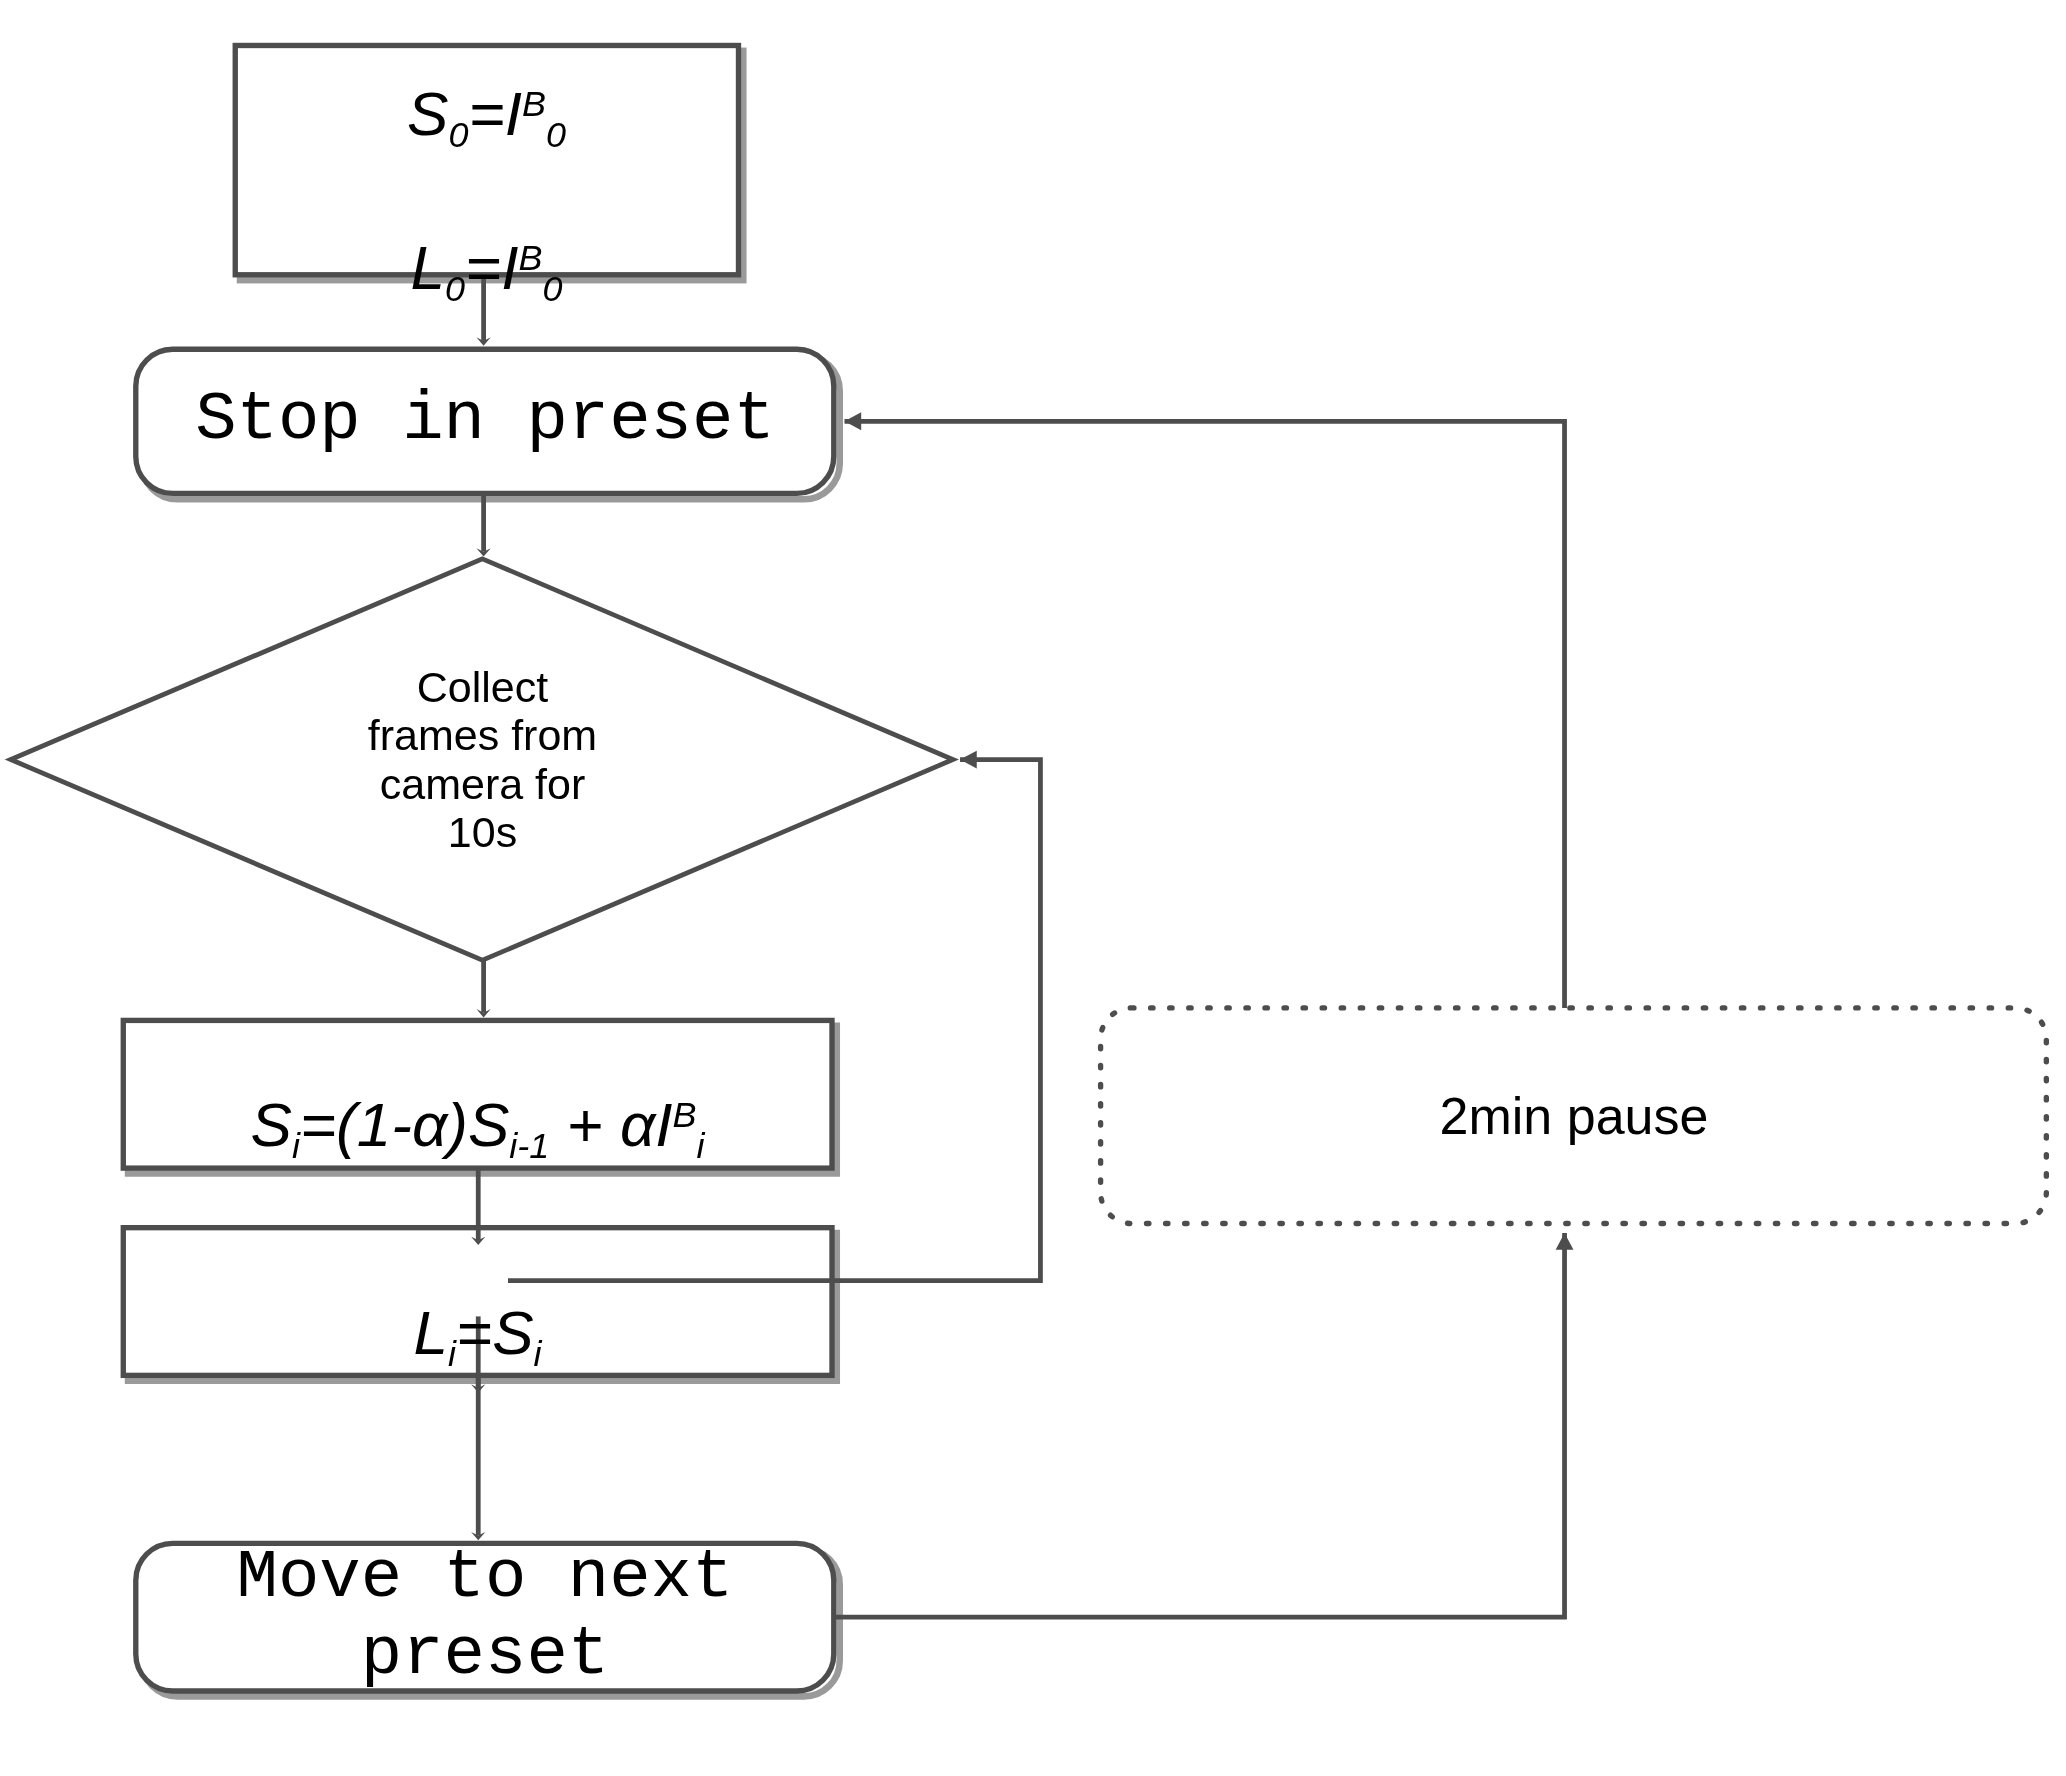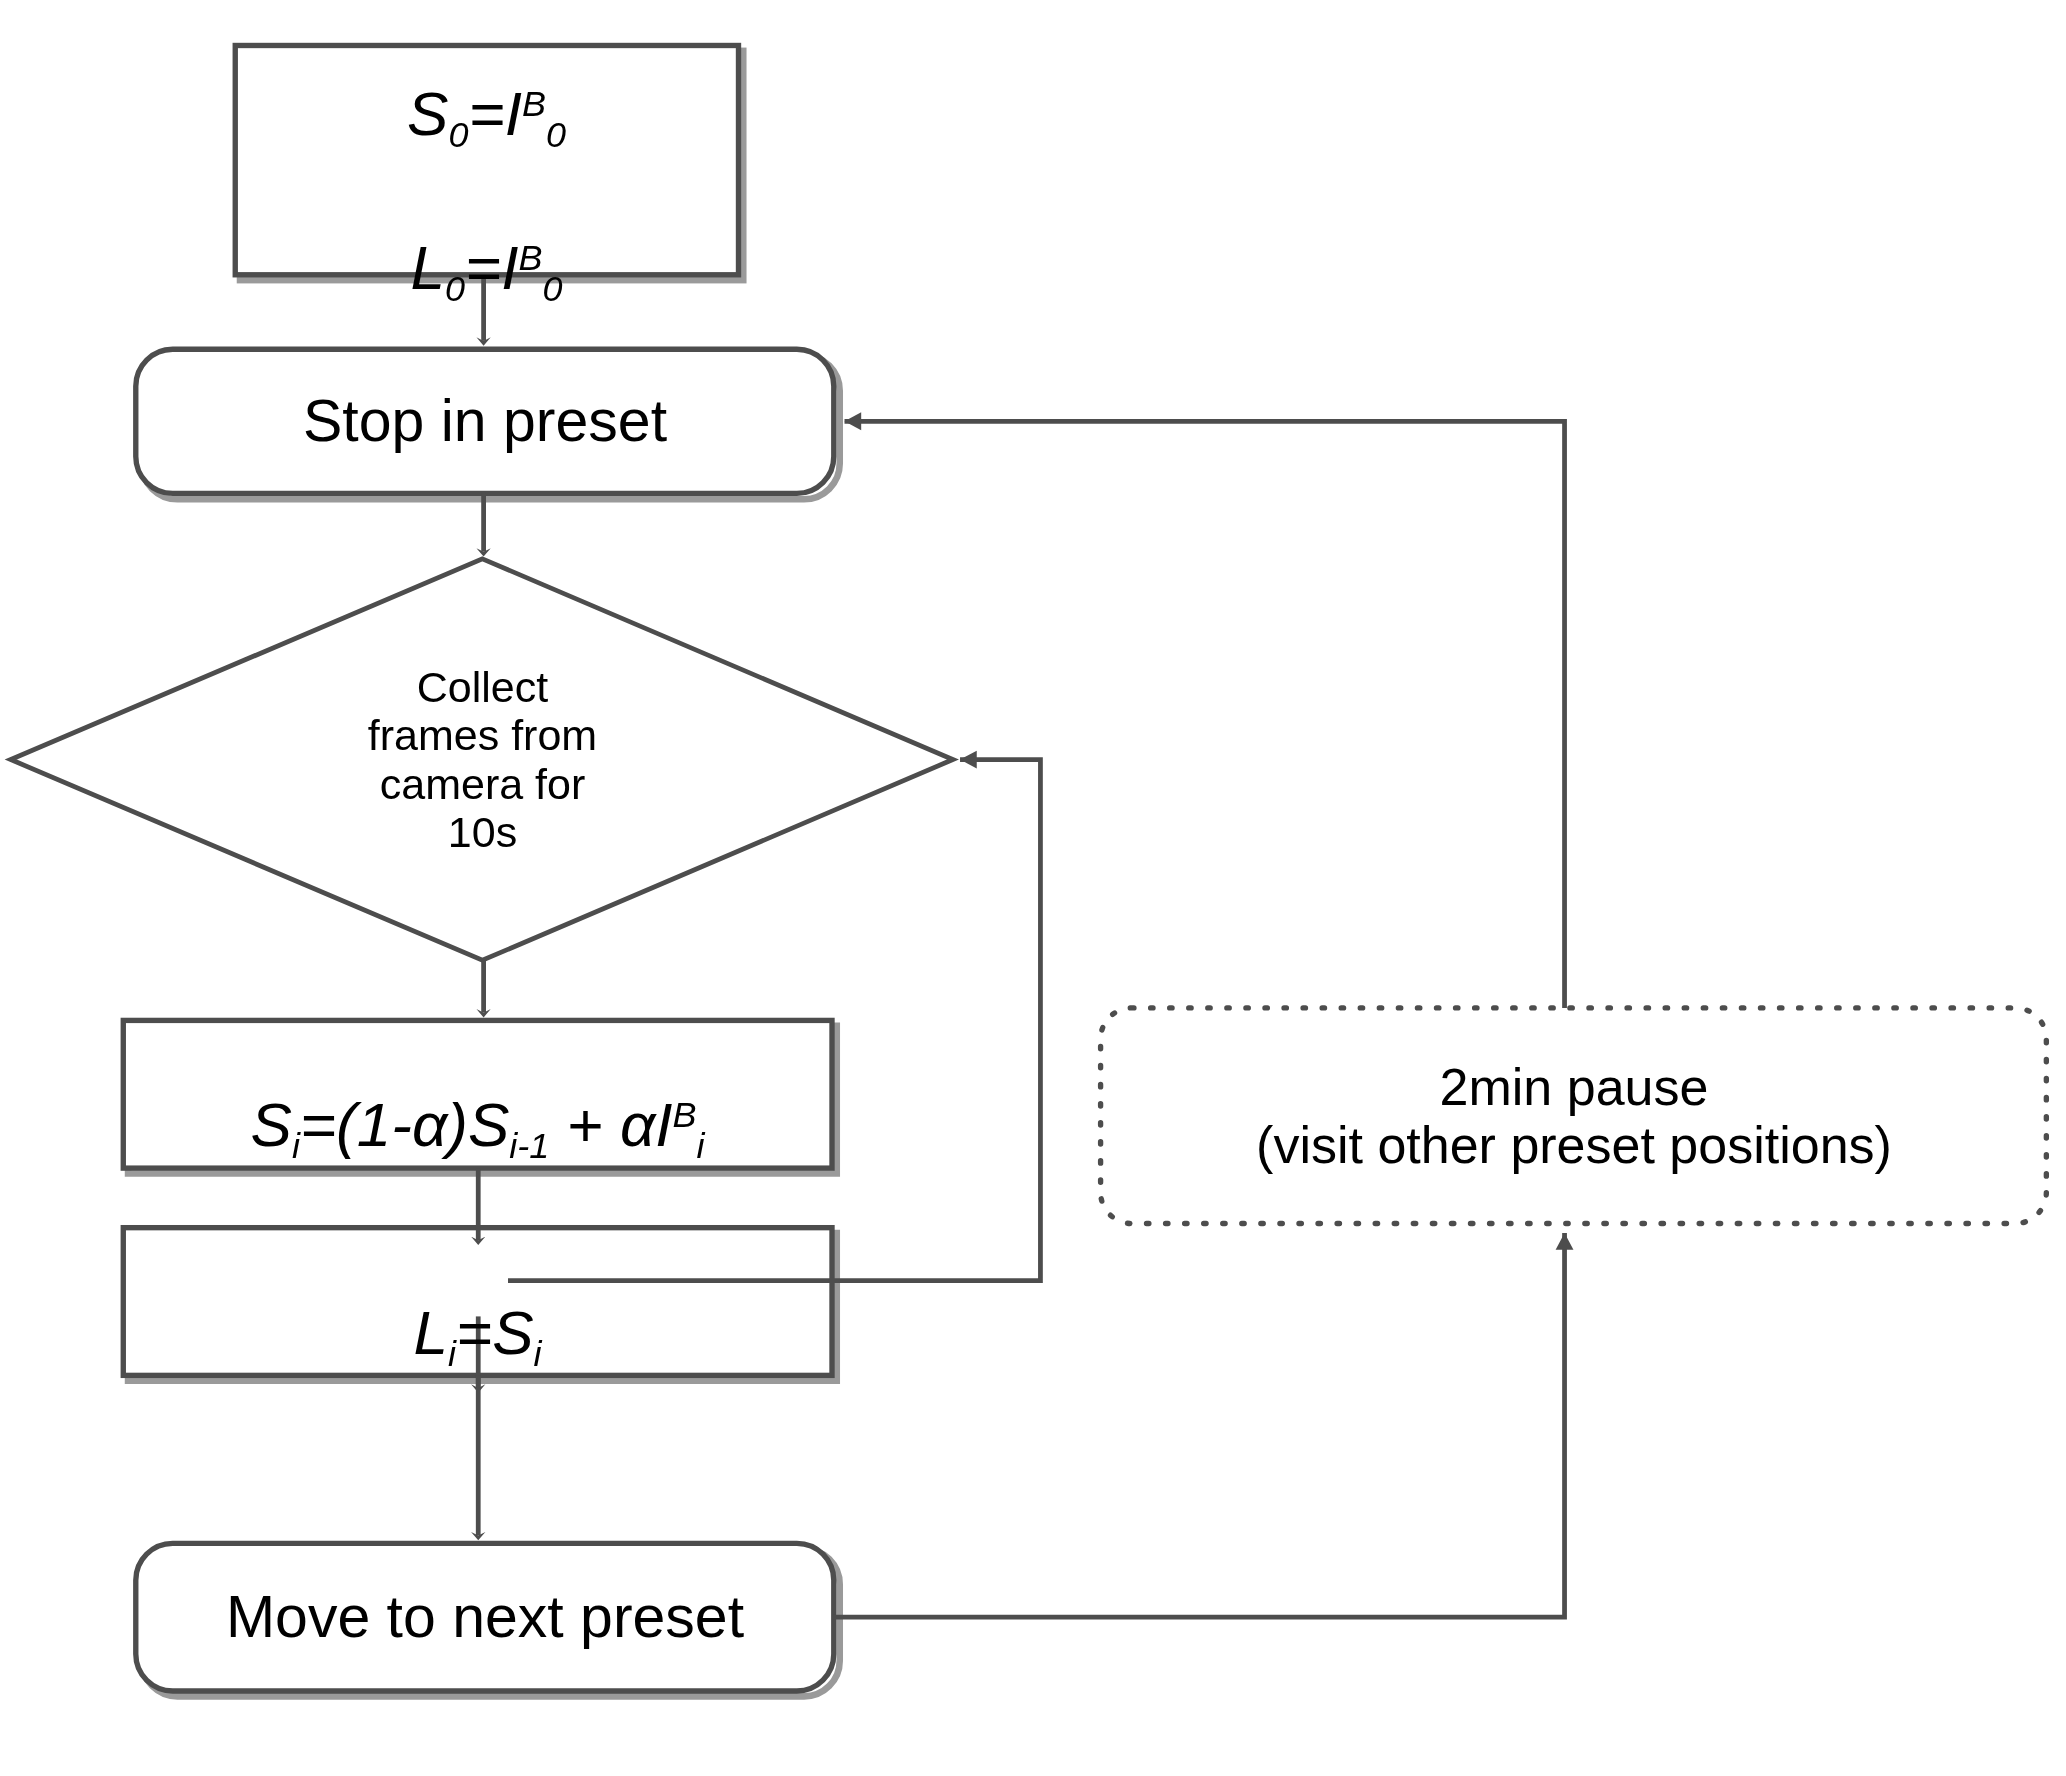--- a/index.html
+++ b/index.html
@@ -29,21 +29,21 @@
     display: flex;
     align-items: center;
     justify-content: center;
     text-align: center;
     color: #000000;
     font-family: "Liberation Sans", sans-serif;
     line-height: 1.12;
     pointer-events: none;
     white-space: pre-line;
   }
-  .t-plain { font-size: 59px; }
+  .t-plain { font-size: 69px; font-family: Liberation Mono, monospace; }
   .t-diamond { font-size: 43px; }
   .t-formula { font-size: 62px; font-style: italic; }
   .t-pause { font-size: 52px; }
   sub, sup {
     font-size: 0.58em;
     font-style: italic;
   }
   sub { vertical-align: -0.34em; }
   sup { vertical-align: 0.52em; }
   .stack {
@@ -135,17 +135,16 @@
   <div class="node-text t-plain" style="left:136px; top:1543px; width:698px; height:148px;">Move to next preset</div>
 
   <div class="node-text t-formula" style="left:123px; top:1228px; width:709px; height:148px;">
     <span>
       <span>L</span><sub>i</sub><span>=</span><span>S</span><sub>i</sub>
     </span>
   </div>
 
   <div class="node-text t-pause" style="left:1101px; top:1008px; width:946px; height:216px; flex-direction:column;">
     <span class="stack">2min pause</span>
-    <span class="stack">(visit other preset positions)</span>
   </div>
 
 </div>
 
 
 </body></html>

